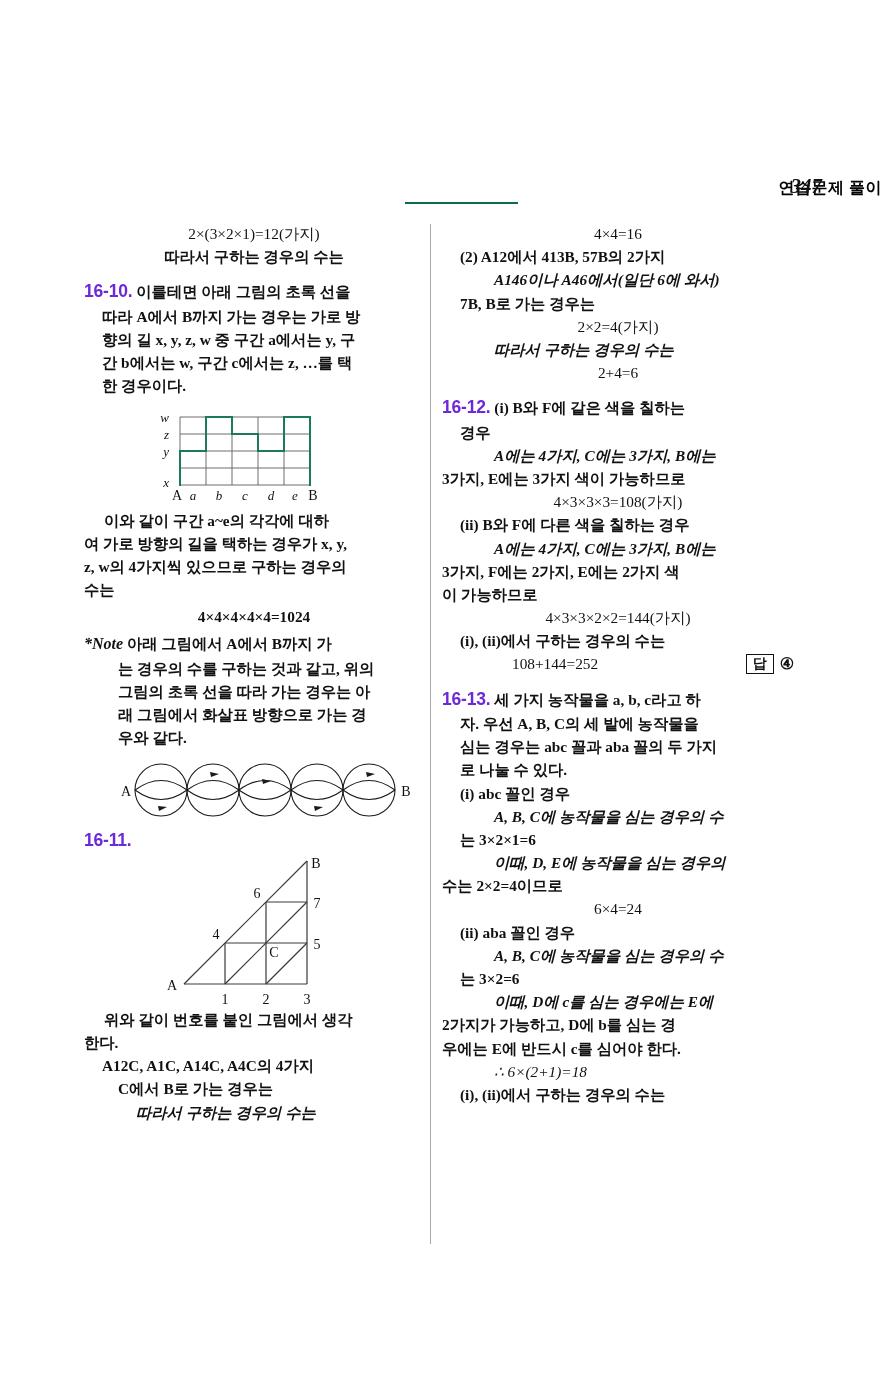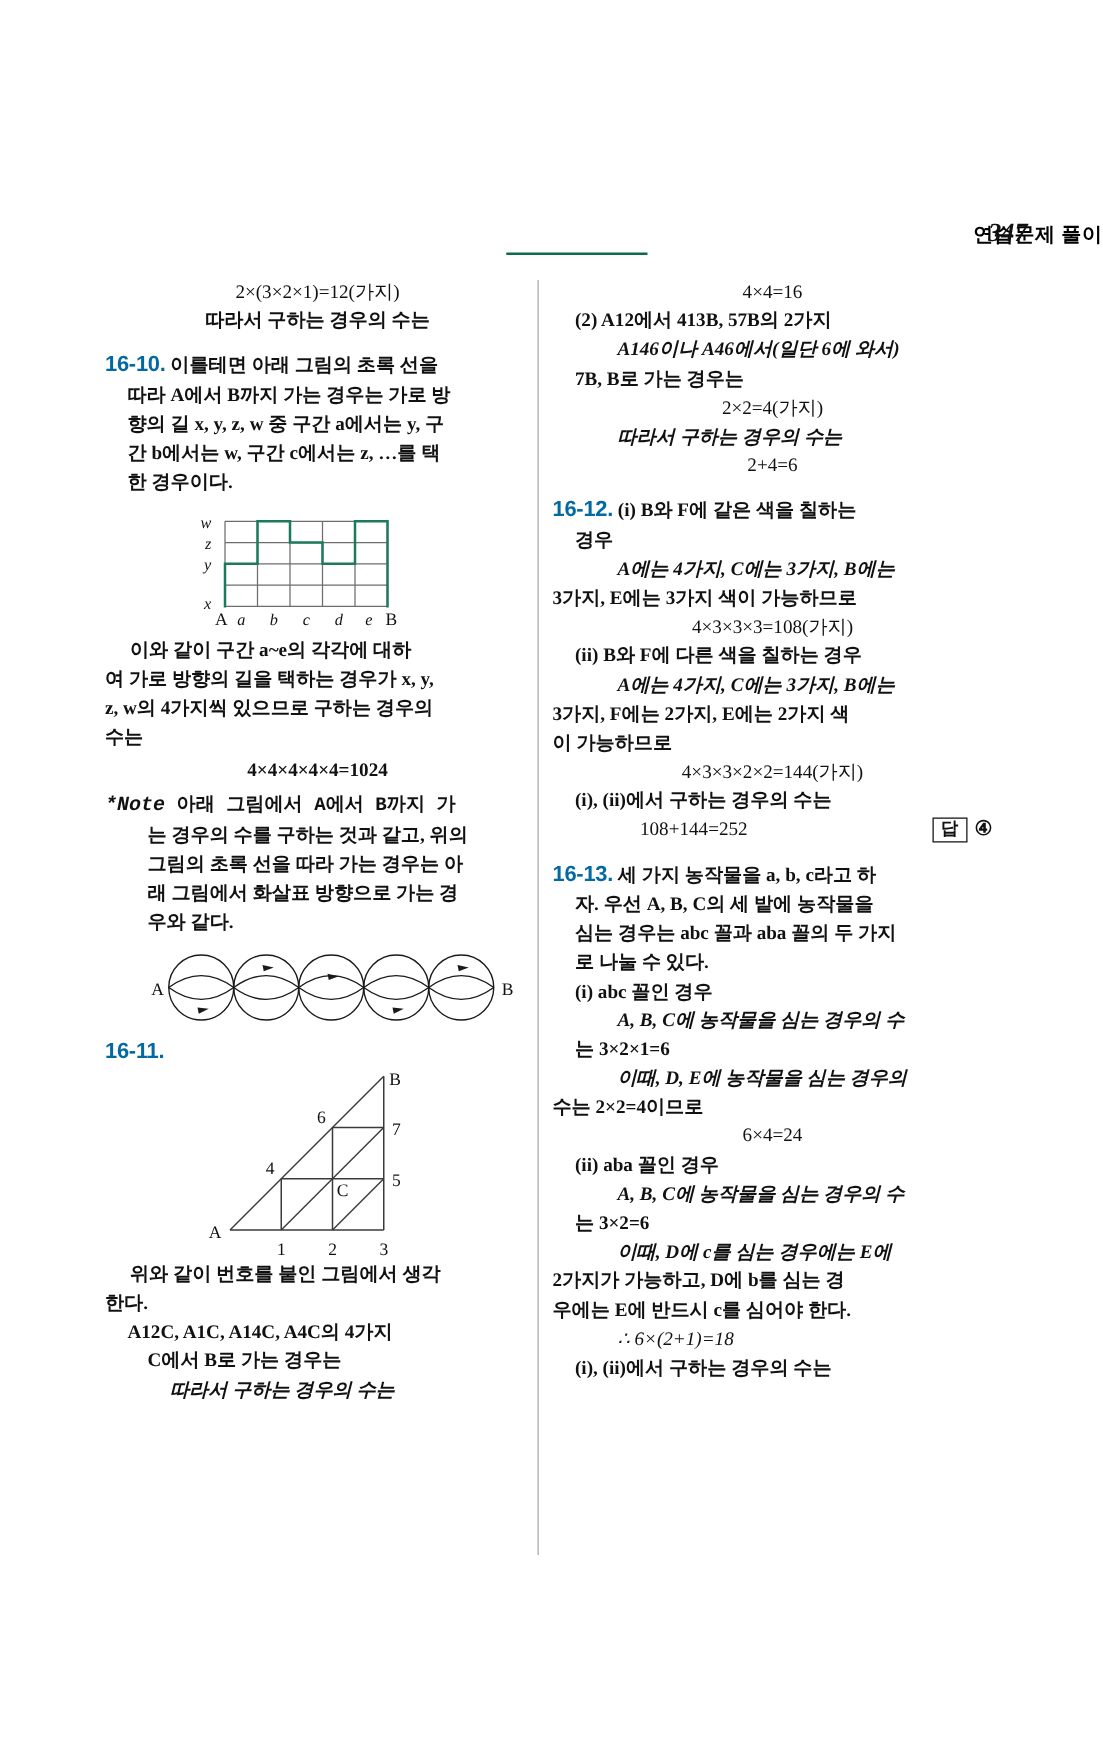--- a/index.html
+++ b/index.html
@@ -53,21 +53,21 @@
   .c{text-align:center;}
   .ind1{padding-left:18px;}
   .ind2{padding-left:34px;}
   .ind3{padding-left:52px;font-style:italic;}
   .ind4{padding-left:70px;}
   .hang{padding-left:20px;text-indent:-20px;}
   .para{text-indent:20px;}
   .kr{font-family:"Liberation Serif","DejaVu Serif",serif;font-weight:700;}
   .bd{font-weight:700;}
   .prob{
-    font-weight:700;font-size:17.5px;color:#0369a1;
+    font-weight:700;font-size:17.5px;color:#6d28d9;
     font-family:"Liberation Sans","DejaVu Sans",sans-serif;
     letter-spacing:-.2px;
     margin-top:36px;
   }
   .noteword{font-weight:700;font-style:italic;font-size:16px;}
   .ansbox{
     display:inline-block;border:1.4px solid #111;
     padding:0 6px;margin-right:6px;font-weight:700;font-size:14px;
     line-height:1.25;vertical-align:1px;
   }
@@ -144,21 +144,21 @@
       </svg>
     </div>
 
     <div class="ln kr para">이와 같이 구간 a~e의 각각에 대하</div>
     <div class="ln kr">여 가로 방향의 길을 택하는 경우가 x, y,</div>
     <div class="ln kr">z, w의 4가지씩 있으므로 구하는 경우의</div>
     <div class="ln kr">수는</div>
     <div class="ln c bd" style="margin-top:4px">4×4×4×4×4=1024</div>
 
     <div style="height:4px"></div>
-    <div class="hang kr" style="padding-left:48px;text-indent:-48px;font-family:Liberation Mono, monospace;">
+    <div class="hang kr" style="padding-left:48px;text-indent:-48px;">
       <span class="noteword">*Note</span>
       <span>아래 그림에서 A에서 B까지 가</span>
     </div>
     <div class="ln kr ind2">는 경우의 수를 구하는 것과 같고, 위의</div>
     <div class="ln kr ind2">그림의 초록 선을 따라 가는 경우는 아</div>
     <div class="ln kr ind2">래 그림에서 화살표 방향으로 가는 경</div>
     <div class="ln kr ind2">우와 같다.</div>
 
     <div class="fig-circ">
       <svg width="340" height="70" viewBox="0 0 340 70">

